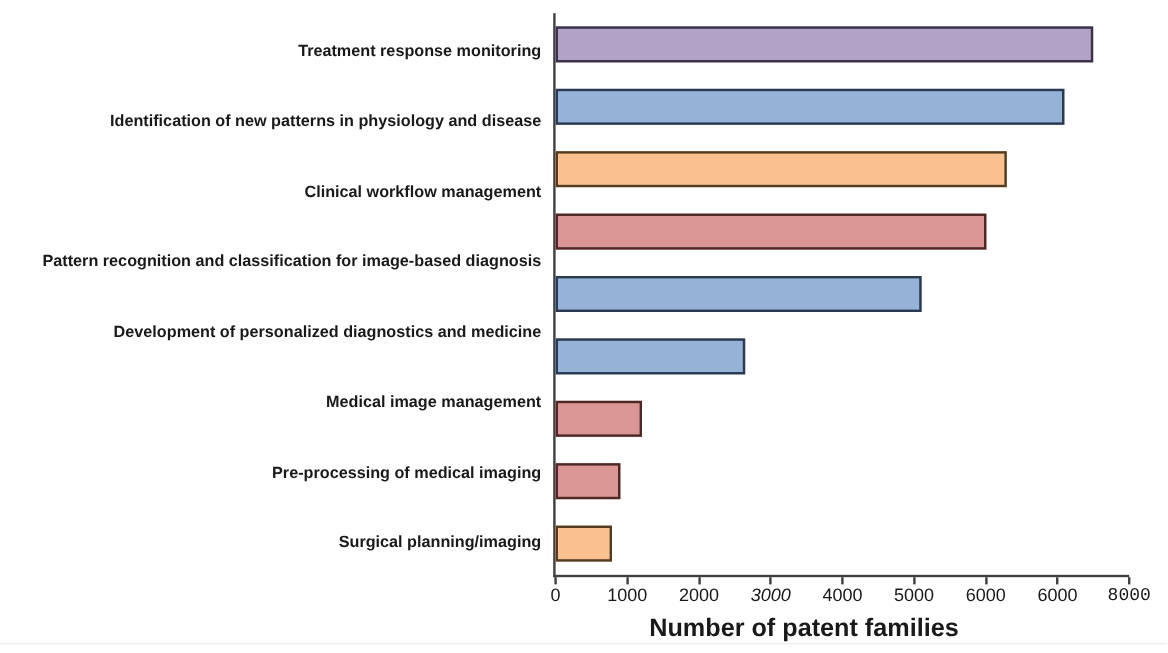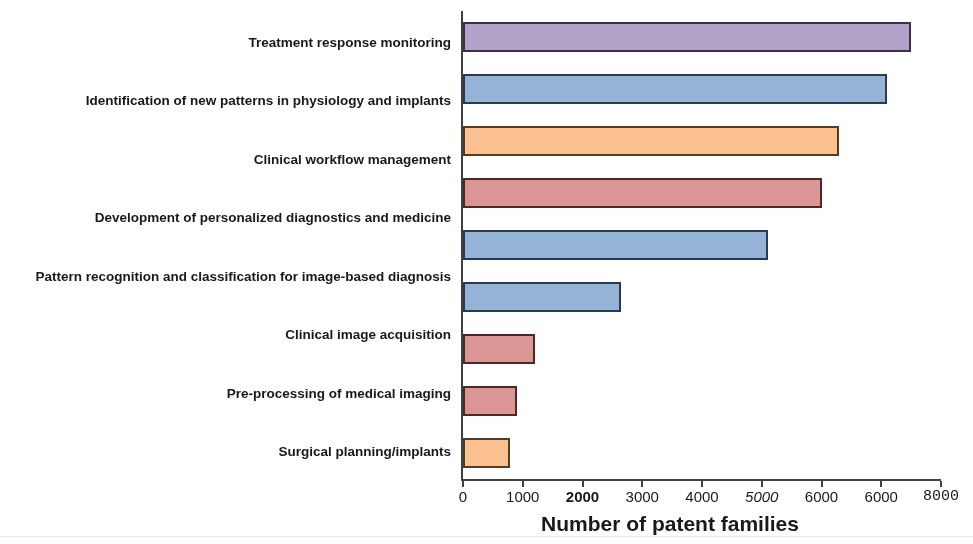--- a/index.html
+++ b/index.html
@@ -100,27 +100,27 @@
     height: 1px;
     background: #ececec;
   }
 </style>
 </head>
 <body>
 
 <div class="figure">
   <div class="cat-labels">
       <div class="cat-row">Treatment response monitoring</div>
-      <div class="cat-row">Identification of new patterns in physiology and implants</div>
+      <div class="cat-row">Identification of new patterns in physiology and disease</div>
       <div class="cat-row">Clinical workflow management</div>
+      <div class="cat-row">Pattern recognition and classification for image-based diagnosis</div>
       <div class="cat-row">Development of personalized diagnostics and medicine</div>
-      <div class="cat-row">Pattern recognition and classification for image-based diagnosis</div>
-      <div class="cat-row">Clinical image acquisition</div>
+      <div class="cat-row">Medical image management</div>
       <div class="cat-row">Pre-processing of medical imaging</div>
-      <div class="cat-row">Surgical planning/implants</div>
+      <div class="cat-row">Surgical planning/imaging</div>
     </div>
   <div class="plot">
       <div class="bar-row">
         <div class="bar" style="width: 93.75%; background: rgb(178, 162, 199); border-color: rgb(59, 50, 72);"></div>
       </div>
       <div class="bar-row">
         <div class="bar" style="width: 88.75%; background: rgb(149, 179, 215); border-color: rgb(43, 58, 82);"></div>
       </div>
       <div class="bar-row">
         <div class="bar" style="width: 78.75%; background: rgb(250, 192, 144); border-color: rgb(82, 61, 34);"></div>
@@ -143,27 +143,27 @@
       <div class="bar-row">
         <div class="bar" style="width: 9.75%; background: rgb(250, 192, 144); border-color: rgb(82, 61, 34);"></div>
       </div>
     </div>
   <div class="x-ticks">
       <span class="x-tick-mark" style="left: calc(0% - 1px);"></span>
       <span class="x-tick-label" style="left: 0%;">0</span>
       <span class="x-tick-mark" style="left: calc(12.5% - 1px);"></span>
       <span class="x-tick-label" style="left: 12.5%;">1000</span>
       <span class="x-tick-mark" style="left: calc(25% - 1px);"></span>
-      <span class="x-tick-label" style="left: 25%; font-weight: bold;">2000</span>
+      <span class="x-tick-label" style="left: 25%;">2000</span>
       <span class="x-tick-mark" style="left: calc(37.5% - 1px);"></span>
-      <span class="x-tick-label" style="left: 37.5%;">3000</span>
+      <span class="x-tick-label" style="left: 37.5%; font-style: italic;">3000</span>
       <span class="x-tick-mark" style="left: calc(50% - 1px);"></span>
       <span class="x-tick-label" style="left: 50%;">4000</span>
       <span class="x-tick-mark" style="left: calc(62.5% - 1px);"></span>
-      <span class="x-tick-label" style="left: 62.5%; font-style: italic;">5000</span>
+      <span class="x-tick-label" style="left: 62.5%;">5000</span>
       <span class="x-tick-mark" style="left: calc(75% - 1px);"></span>
       <span class="x-tick-label" style="left: 75%;">6000</span>
       <span class="x-tick-mark" style="left: calc(87.5% - 1px);"></span>
       <span class="x-tick-label" style="left: 87.5%;">6000</span>
       <span class="x-tick-mark" style="left: calc(100% - 1px);"></span>
       <span class="x-tick-label" style="left: 100%; font-family: Liberation Mono, monospace;">8000</span>
     </div>
   <div class="x-axis-title">Number of patent families</div>
   <div class="bottom-rule"></div>
 </div>

